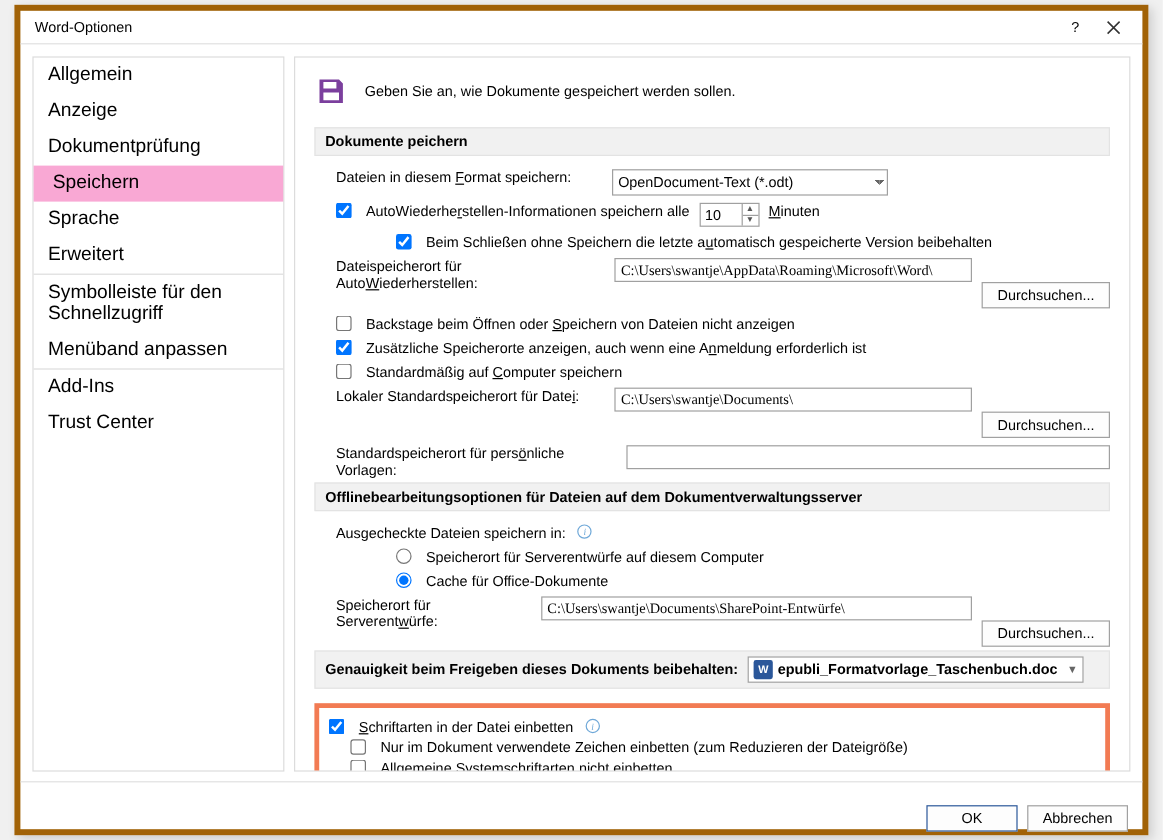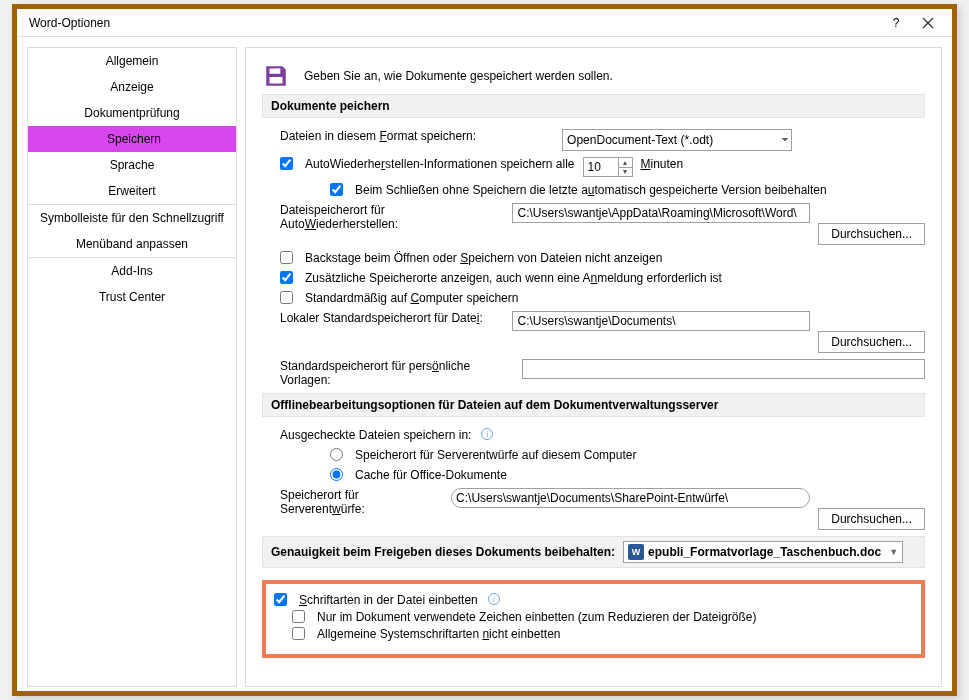--- a/index.html
+++ b/index.html
@@ -3,31 +3,31 @@
 <meta charset="utf-8">
 <style>
 * { box-sizing: border-box; margin: 0; padding: 0; }
 body { font-family: "Segoe UI", Tahoma, sans-serif; font-size: 12px; background: #f0f0f0; width: 969px; height: 700px; overflow: hidden; }
 .dialog { width: 945px; height: 692px; position: absolute; top: 4px; left: 12px; background: #fff; border: 5px solid #a16207; box-shadow: 3px 3px 8px rgba(0,0,0,0.15); display: flex; flex-direction: column; }
 .titlebar { height: 28px; display: flex; align-items: center; padding: 0 8px 0 12px; border-bottom: 1px solid #e0e0e0; }
 .title { flex: 1; font-size: 12px; }
 .titlectl { width: 32px; height: 24px; display: flex; align-items: center; justify-content: center; cursor: pointer; }
 .body { flex: 1; display: flex; padding: 10px 10px 4px 10px; gap: 8px; overflow: hidden; }
 .sidebar { width: 210px; border: 1px solid #dcdcdc; background: #fff; display: flex; flex-direction: column; }
-.nav-item { padding: 6px 12px; cursor: pointer; font-size: 12px; text-align: center; }
-.nav-item.active { background: #d946ef; padding-left: 16px; }
+.nav-item { padding: 6px 12px; cursor: pointer; font-size: 16px; }
+.nav-item.active { background: #f9a8d4; padding-left: 16px; }
 .nav-sep { border-top: 1px solid #dcdcdc; margin: 0; }
 .main { flex: 1; border: 1px solid #dcdcdc; background: #fff; padding: 14px 16px 8px 16px; overflow: hidden; display: flex; flex-direction: column; }
-.hdr-row { display: flex; align-items: center; gap: 14px; margin-bottom: 4px; }
+.hdr-row { display: flex; align-items: center; gap: 14px; margin-bottom: 16px; }
 .save-glyph { width: 28px; height: 28px; display: inline-flex; align-items: center; justify-content: center; }
 .section-hdr { background: #f1f1f1; border: 1px solid #e3e3e3; padding: 4px 8px; font-weight: 600; font-size: 12px; margin-bottom: 8px; display:flex; align-items:center; gap:8px; }
 .row { display: flex; align-items: flex-start; gap: 8px; margin: 3px 0; font-size: 12px; flex-wrap: nowrap; }
 .indent { margin-left: 18px; }
 .indent2 { margin-left: 36px; padding-left: 32px; }
-input[type=text] { border: 1px solid #a0a0a0; height: 20px; padding: 0 4px; font-size: 12px; font-family: Liberation Sans, sans-serif; }
+input[type=text] { border: 1px solid #a0a0a0; height: 20px; padding: 0 4px; font-size: 12px; font-family: Liberation Serif, serif; }
 select { border: 1px solid #a0a0a0; height: 22px; font-size: 12px; font-family: inherit; padding: 0 4px; background: #fff; appearance: none; padding-right: 16px; background-image: linear-gradient(45deg, transparent 50%, #666 50%), linear-gradient(-45deg, transparent 50%, #666 50%); background-position: right 6px center, right 2px center; background-size: 4px 4px, 4px 4px; background-repeat: no-repeat; }
 .btn { border: 1px solid #a0a0a0; background: #fdfdfd; height: 22px; padding: 0 12px; font-size: 12px; font-family: inherit; cursor: pointer; margin-top: 20px; }
 input[type=checkbox], input[type=radio] { margin-right: 4px; vertical-align: middle; }
 .spinner { display: inline-flex; border: 1px solid #a0a0a0; height: 20px; width: 50px; }
 .spinner span { flex: 1; padding: 0 4px; display: flex; align-items: center; }
 .spin-btns { width: 14px; display: flex; flex-direction: column; border-left: 1px solid #a0a0a0; }
 .spin-btns div { flex: 1; display: flex; align-items: center; justify-content: center; font-size: 7px; color: #555; cursor: pointer; }
 .spin-btns div:first-child { border-bottom: 1px solid #a0a0a0; }
 .highlight-box { border: 4px solid #f27b53; padding: 6px 12px 10px 8px; margin: 4px 0 20px 0; }
 .footer { height: 40px; border-top: 1px solid #e0e0e0; display: flex; align-items: center; justify-content: flex-end; gap: 8px; padding: 0 12px; margin-top: 4px; }
@@ -79,21 +79,21 @@
               <rect x="13" y="5" width="2" height="4" fill="#fff"></rect>
             </svg>
         </span>
         <span>Geben Sie an, wie Dokumente gespeichert werden sollen.</span>
       </div>
 
       <div class="section-hdr">Dokumente peichern</div>
 
       <div class="row indent">
         <label><span>Dateien in diesem <u>F</u>ormat speichern:</span></label>
-        <select style="width:230px;margin-left:78px">
+        <select style="width:230px;margin-left:26px">
           <option>OpenDocument-Text (*.odt)</option>
         </select>
       </div>
 
       <div class="row indent">
         <input type="checkbox" checked="" style="">
         <label>AutoWiederhe<u>r</u>stellen-Informationen speichern alle</label>
         <div class="spinner">
           <span>10</span>
           <div class="spin-btns">
@@ -153,21 +153,21 @@
         <input type="radio" name="coloc" style="">
         <label>Speicherort für Serverentwürfe auf diesem Computer</label>
       </div>
       <div class="row indent2">
         <input type="radio" name="coloc" checked="" style="">
         <label>Cache für Office-Dokumente</label>
       </div>
 
       <div class="row indent">
         <label style="width:170px">Speicherort für Serverent<u>w</u>ürfe:</label>
-        <input type="text" style="width: 374px; border-radius: 10px;" value="C:\Users\swantje\Documents\SharePoint-Entwürfe\">
+        <input type="text" style="width: 374px;" value="C:\Users\swantje\Documents\SharePoint-Entwürfe\">
         <button class="btn">Durchsuchen...</button>
       </div>
 
       <div style="height:8px"></div>
 
       <div class="section-hdr">
         <span>Genauigkeit beim Freigeben dieses Dokuments beibehalten:</span>
         <span style="display:inline-flex;align-items:center;border:1px solid #a0a0a0;height:22px;padding:0 4px;gap:4px;background:#fff">
           <span class="word-icon">W</span>
           <span>epubli_Formatvorlage_Taschenbuch.doc</span>
@@ -187,14 +187,18 @@
         </div>
         <div class="row indent">
           <input type="checkbox" style="">
           <label>Allgemeine Systemschriftarten <u>n</u>icht einbetten</label>
         </div>
       </div>
 
     </div>
   </div>
 
+  <div class="footer">
+    <button class="btn primary">OK</button>
+    <button class="btn">Abbrechen</button>
+  </div>
 
 </div>
 
 </body></html>

